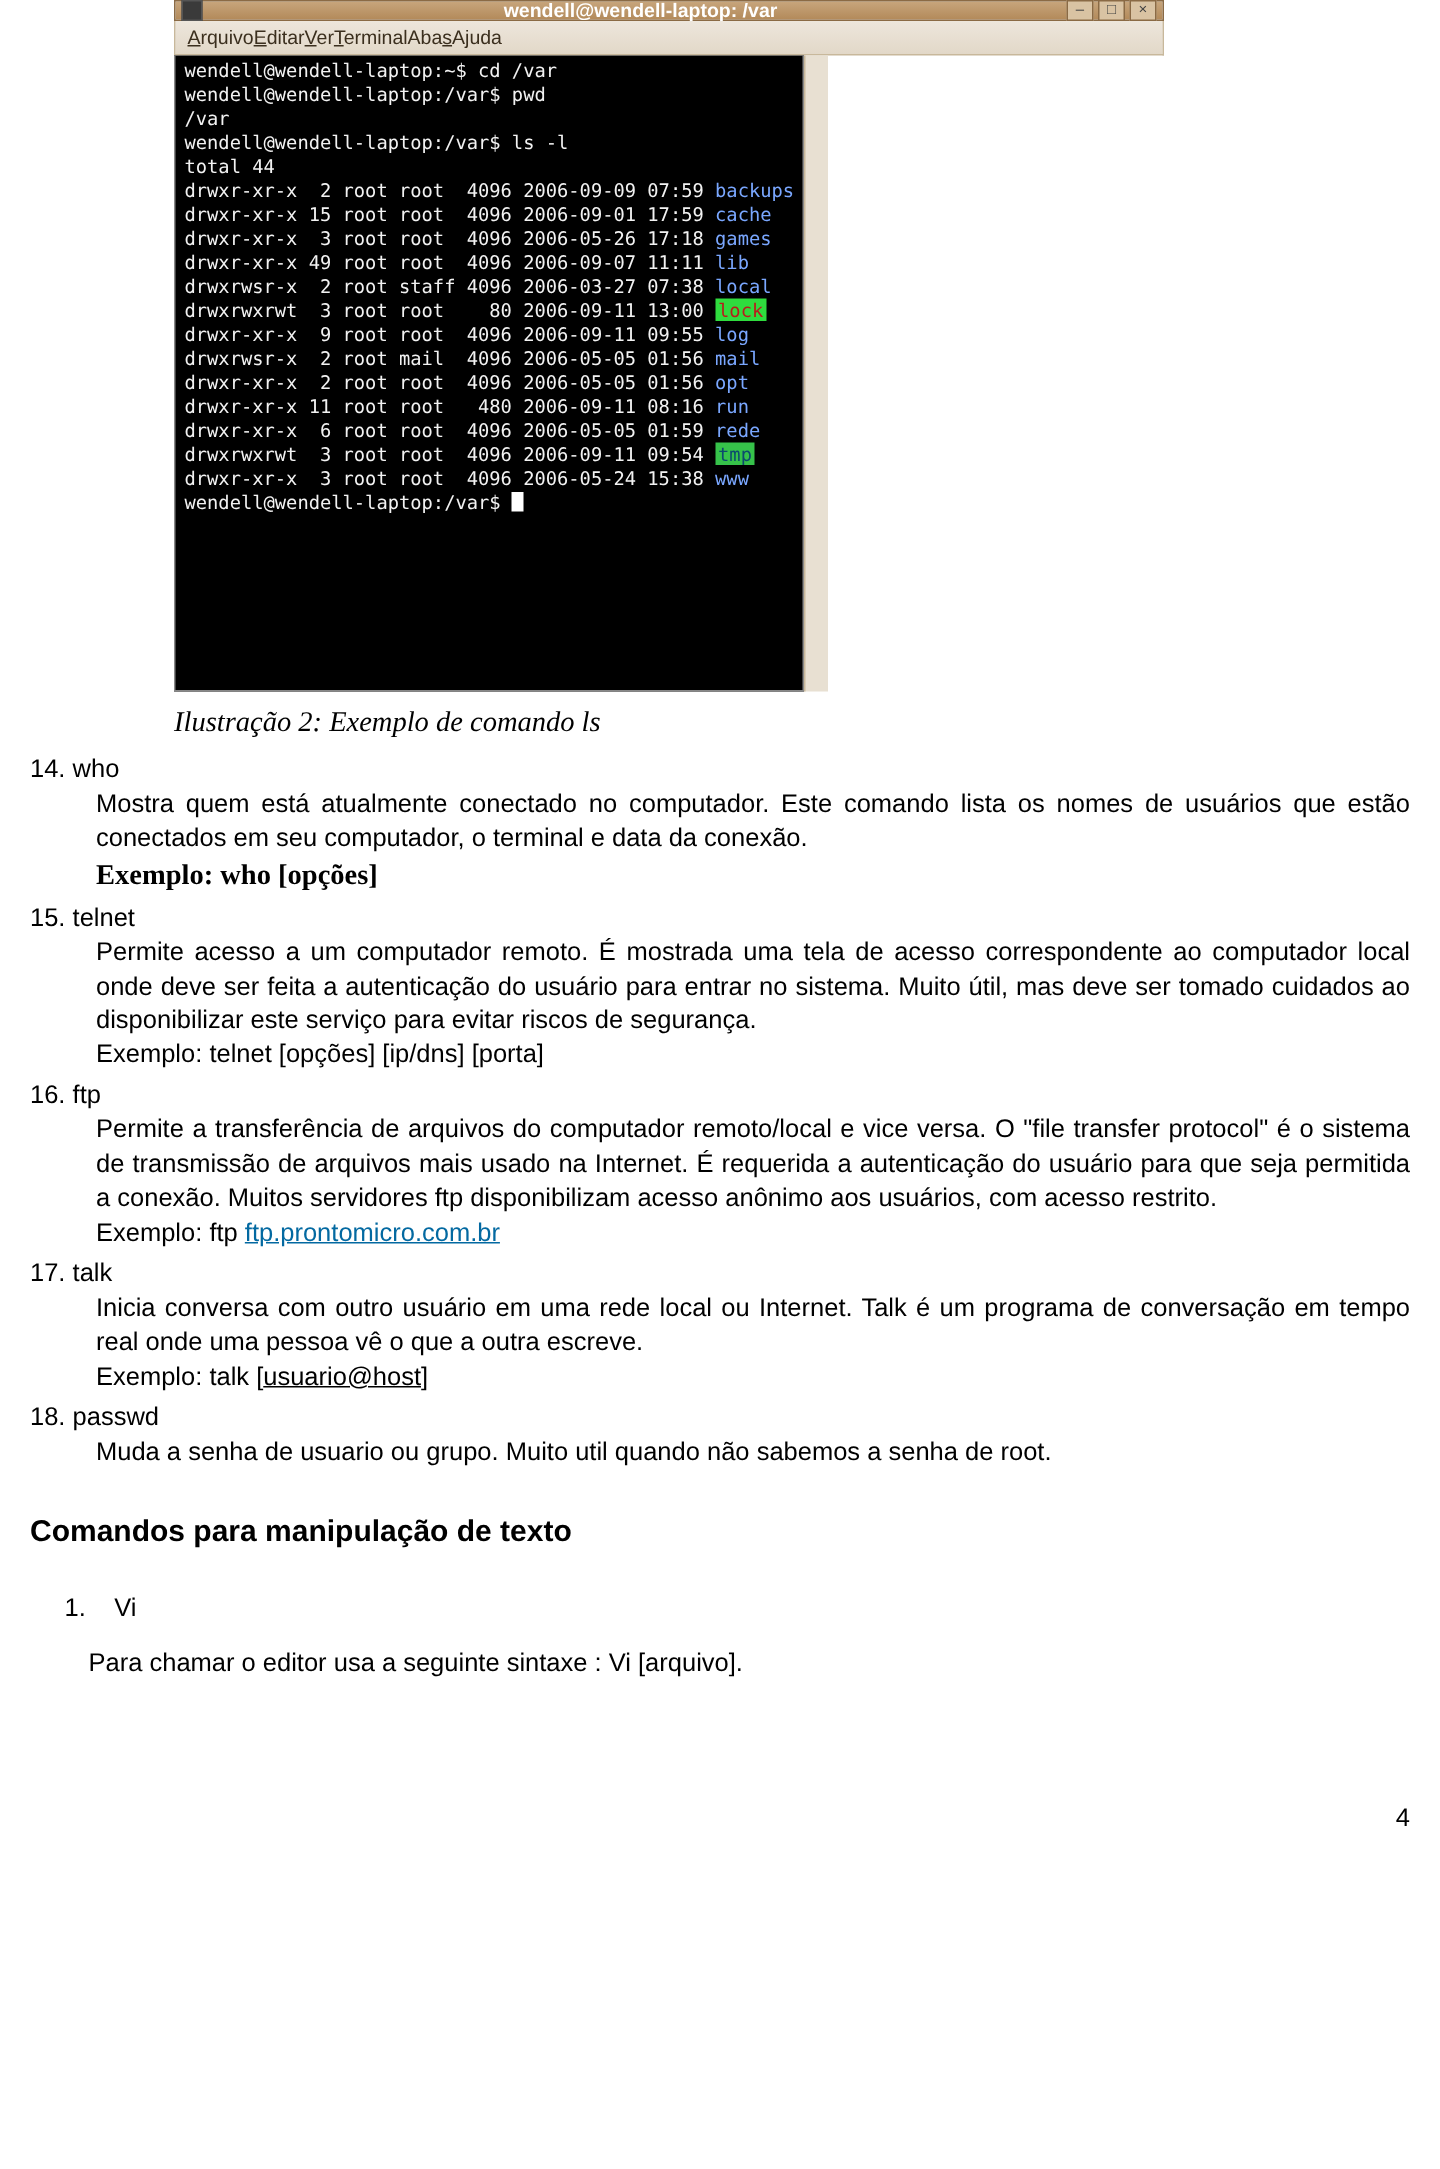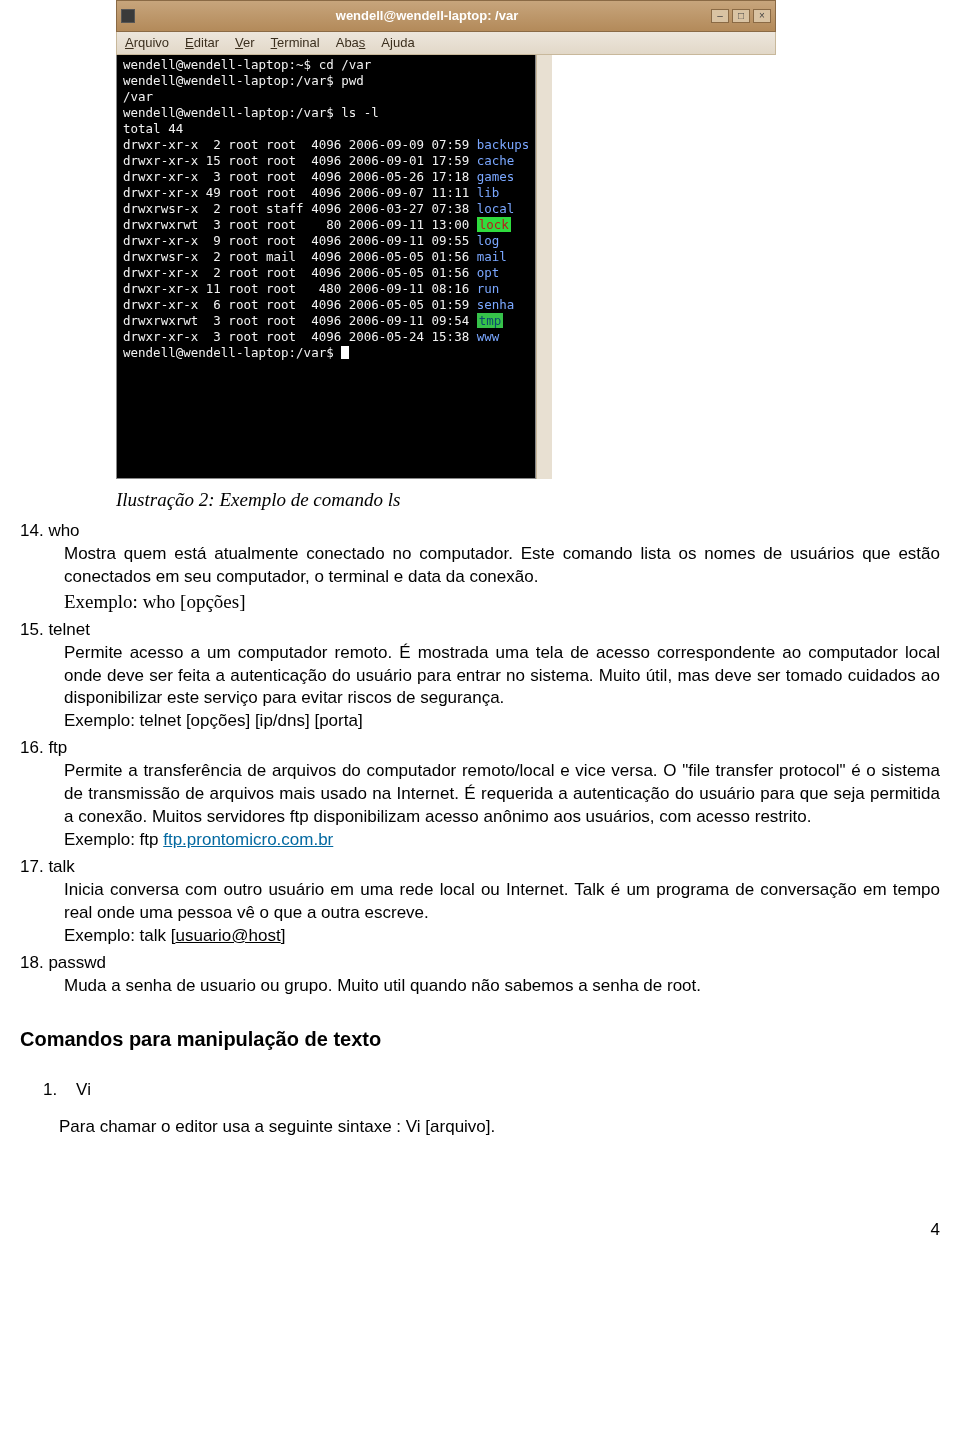--- a/index.html
+++ b/index.html
@@ -10,41 +10,41 @@
     color: #000;
     font-size: 17px;
     line-height: 1.35;
   }
   .page { padding: 0 20px 20px 20px; }
 
   
   .terminal-wrap { margin: 0 0 6px 96px; width: 660px; }
   .tw-titlebar {
     background: linear-gradient(#c7a57c, #b38a5a);
-    height: 32px;
+    height: 14px;
     display: flex;
     align-items: center;
     font-size: 13px;
     color: #fff;
     border: 1px solid #8a6a45;
     padding: 0 4px;
   }
   .tw-titlebar .app-icon {
     width: 14px; height: 14px; background:#3a3a3a; border:1px solid #555; margin-right:8px;
   }
   .tw-title { flex:1; text-align:center; font-weight:bold; color:#fff; }
   .tw-btns { display:flex; gap:3px; }
   .tw-btn { width:18px; height:14px; background:#d9c3a3; border:1px solid #8a6a45; font-size:10px; line-height:12px; text-align:center; color:#444;}
   .tw-menubar {
     background: linear-gradient(#ede6dc, #e2d8c8);
     border:1px solid #c8b89b; border-top:none;
     padding: 2px 8px;
     font-size: 13px;
     color:#3b2f1e;
-    display:flex; gap:16px;
+    display:flex; 
   }
   .tw-menubar span u { text-decoration: underline; }
   .tw-body {
     background:#000; color:#f2f2f2;
     border:1px solid #888; border-top:none;
     font-family: "DejaVu Sans Mono", Menlo, Consolas, monospace;
     font-size: 12.5px; line-height: 16px;
     padding: 2px 6px 6px 6px;
     height: 424px;
     white-space: pre;
@@ -58,21 +58,21 @@
 
   
   .caption { font-style: italic; margin: 8px 0 8px 96px; font-family: "Times New Roman", Times, serif; font-size:19px;}
 
   
   ol.cmds { list-style: none; margin: 4px 0 0 0; }
   ol.cmds > li { margin-bottom: 4px; }
   .num { display:inline; }
   .li-head { font-family: Arial; }
   .li-body { margin-left: 44px; text-align: justify; }
-  .li-body .ex { font-family: "Times New Roman", Times, serif; font-size:19px; }
+  .li-body .ex { font-family: "Times New Roman", Times, serif; font-size:19px;font-weight:bold; }
   .li-body a { color:#0369a1; text-decoration: underline; }
   .li-body .uline { text-decoration: underline; }
 
   h1.section {
     font-size: 20px;
     font-weight: bold;
     margin: 28px 0 26px 0;
   }
 
   ol.sub { list-style:none; margin-left:23px; }
@@ -114,21 +114,21 @@
 drwxr-xr-x&nbsp;&nbsp;2&nbsp;root&nbsp;root&nbsp;&nbsp;4096&nbsp;2006-09-09&nbsp;07:59&nbsp;<span class="c-blue">backups</span>
 drwxr-xr-x&nbsp;15&nbsp;root&nbsp;root&nbsp;&nbsp;4096&nbsp;2006-09-01&nbsp;17:59&nbsp;<span class="c-blue">cache</span>
 drwxr-xr-x&nbsp;&nbsp;3&nbsp;root&nbsp;root&nbsp;&nbsp;4096&nbsp;2006-05-26&nbsp;17:18&nbsp;<span class="c-blue">games</span>
 drwxr-xr-x&nbsp;49&nbsp;root&nbsp;root&nbsp;&nbsp;4096&nbsp;2006-09-07&nbsp;11:11&nbsp;<span class="c-blue">lib</span>
 drwxrwsr-x&nbsp;&nbsp;2&nbsp;root&nbsp;staff&nbsp;4096&nbsp;2006-03-27&nbsp;07:38&nbsp;<span class="c-blue">local</span>
 drwxrwxrwt&nbsp;&nbsp;3&nbsp;root&nbsp;root&nbsp;&nbsp;&nbsp;&nbsp;80&nbsp;2006-09-11&nbsp;13:00&nbsp;<span class="c-hl1">lock</span>
 drwxr-xr-x&nbsp;&nbsp;9&nbsp;root&nbsp;root&nbsp;&nbsp;4096&nbsp;2006-09-11&nbsp;09:55&nbsp;<span class="c-blue">log</span>
 drwxrwsr-x&nbsp;&nbsp;2&nbsp;root&nbsp;mail&nbsp;&nbsp;4096&nbsp;2006-05-05&nbsp;01:56&nbsp;<span class="c-blue">mail</span>
 drwxr-xr-x&nbsp;&nbsp;2&nbsp;root&nbsp;root&nbsp;&nbsp;4096&nbsp;2006-05-05&nbsp;01:56&nbsp;<span class="c-blue">opt</span>
 drwxr-xr-x&nbsp;11&nbsp;root&nbsp;root&nbsp;&nbsp;&nbsp;480&nbsp;2006-09-11&nbsp;08:16&nbsp;<span class="c-blue">run</span>
-drwxr-xr-x&nbsp;&nbsp;6&nbsp;root&nbsp;root&nbsp;&nbsp;4096&nbsp;2006-05-05&nbsp;01:59&nbsp;<span class="c-blue">senha</span>
+drwxr-xr-x&nbsp;&nbsp;6&nbsp;root&nbsp;root&nbsp;&nbsp;4096&nbsp;2006-05-05&nbsp;01:59&nbsp;<span class="c-blue">rede</span>
 drwxrwxrwt&nbsp;&nbsp;3&nbsp;root&nbsp;root&nbsp;&nbsp;4096&nbsp;2006-09-11&nbsp;09:54&nbsp;<span class="c-hl2">tmp</span>
 drwxr-xr-x&nbsp;&nbsp;3&nbsp;root&nbsp;root&nbsp;&nbsp;4096&nbsp;2006-05-24&nbsp;15:38&nbsp;<span class="c-blue">www</span>
 wendell@wendell-laptop:/var$&nbsp;<span class="cursor"></span>
 </div>
       <div class="tw-scroll"></div>
     </div>
   </div>
 
   <div class="caption">Ilustração 2: Exemplo de comando ls</div>
 

